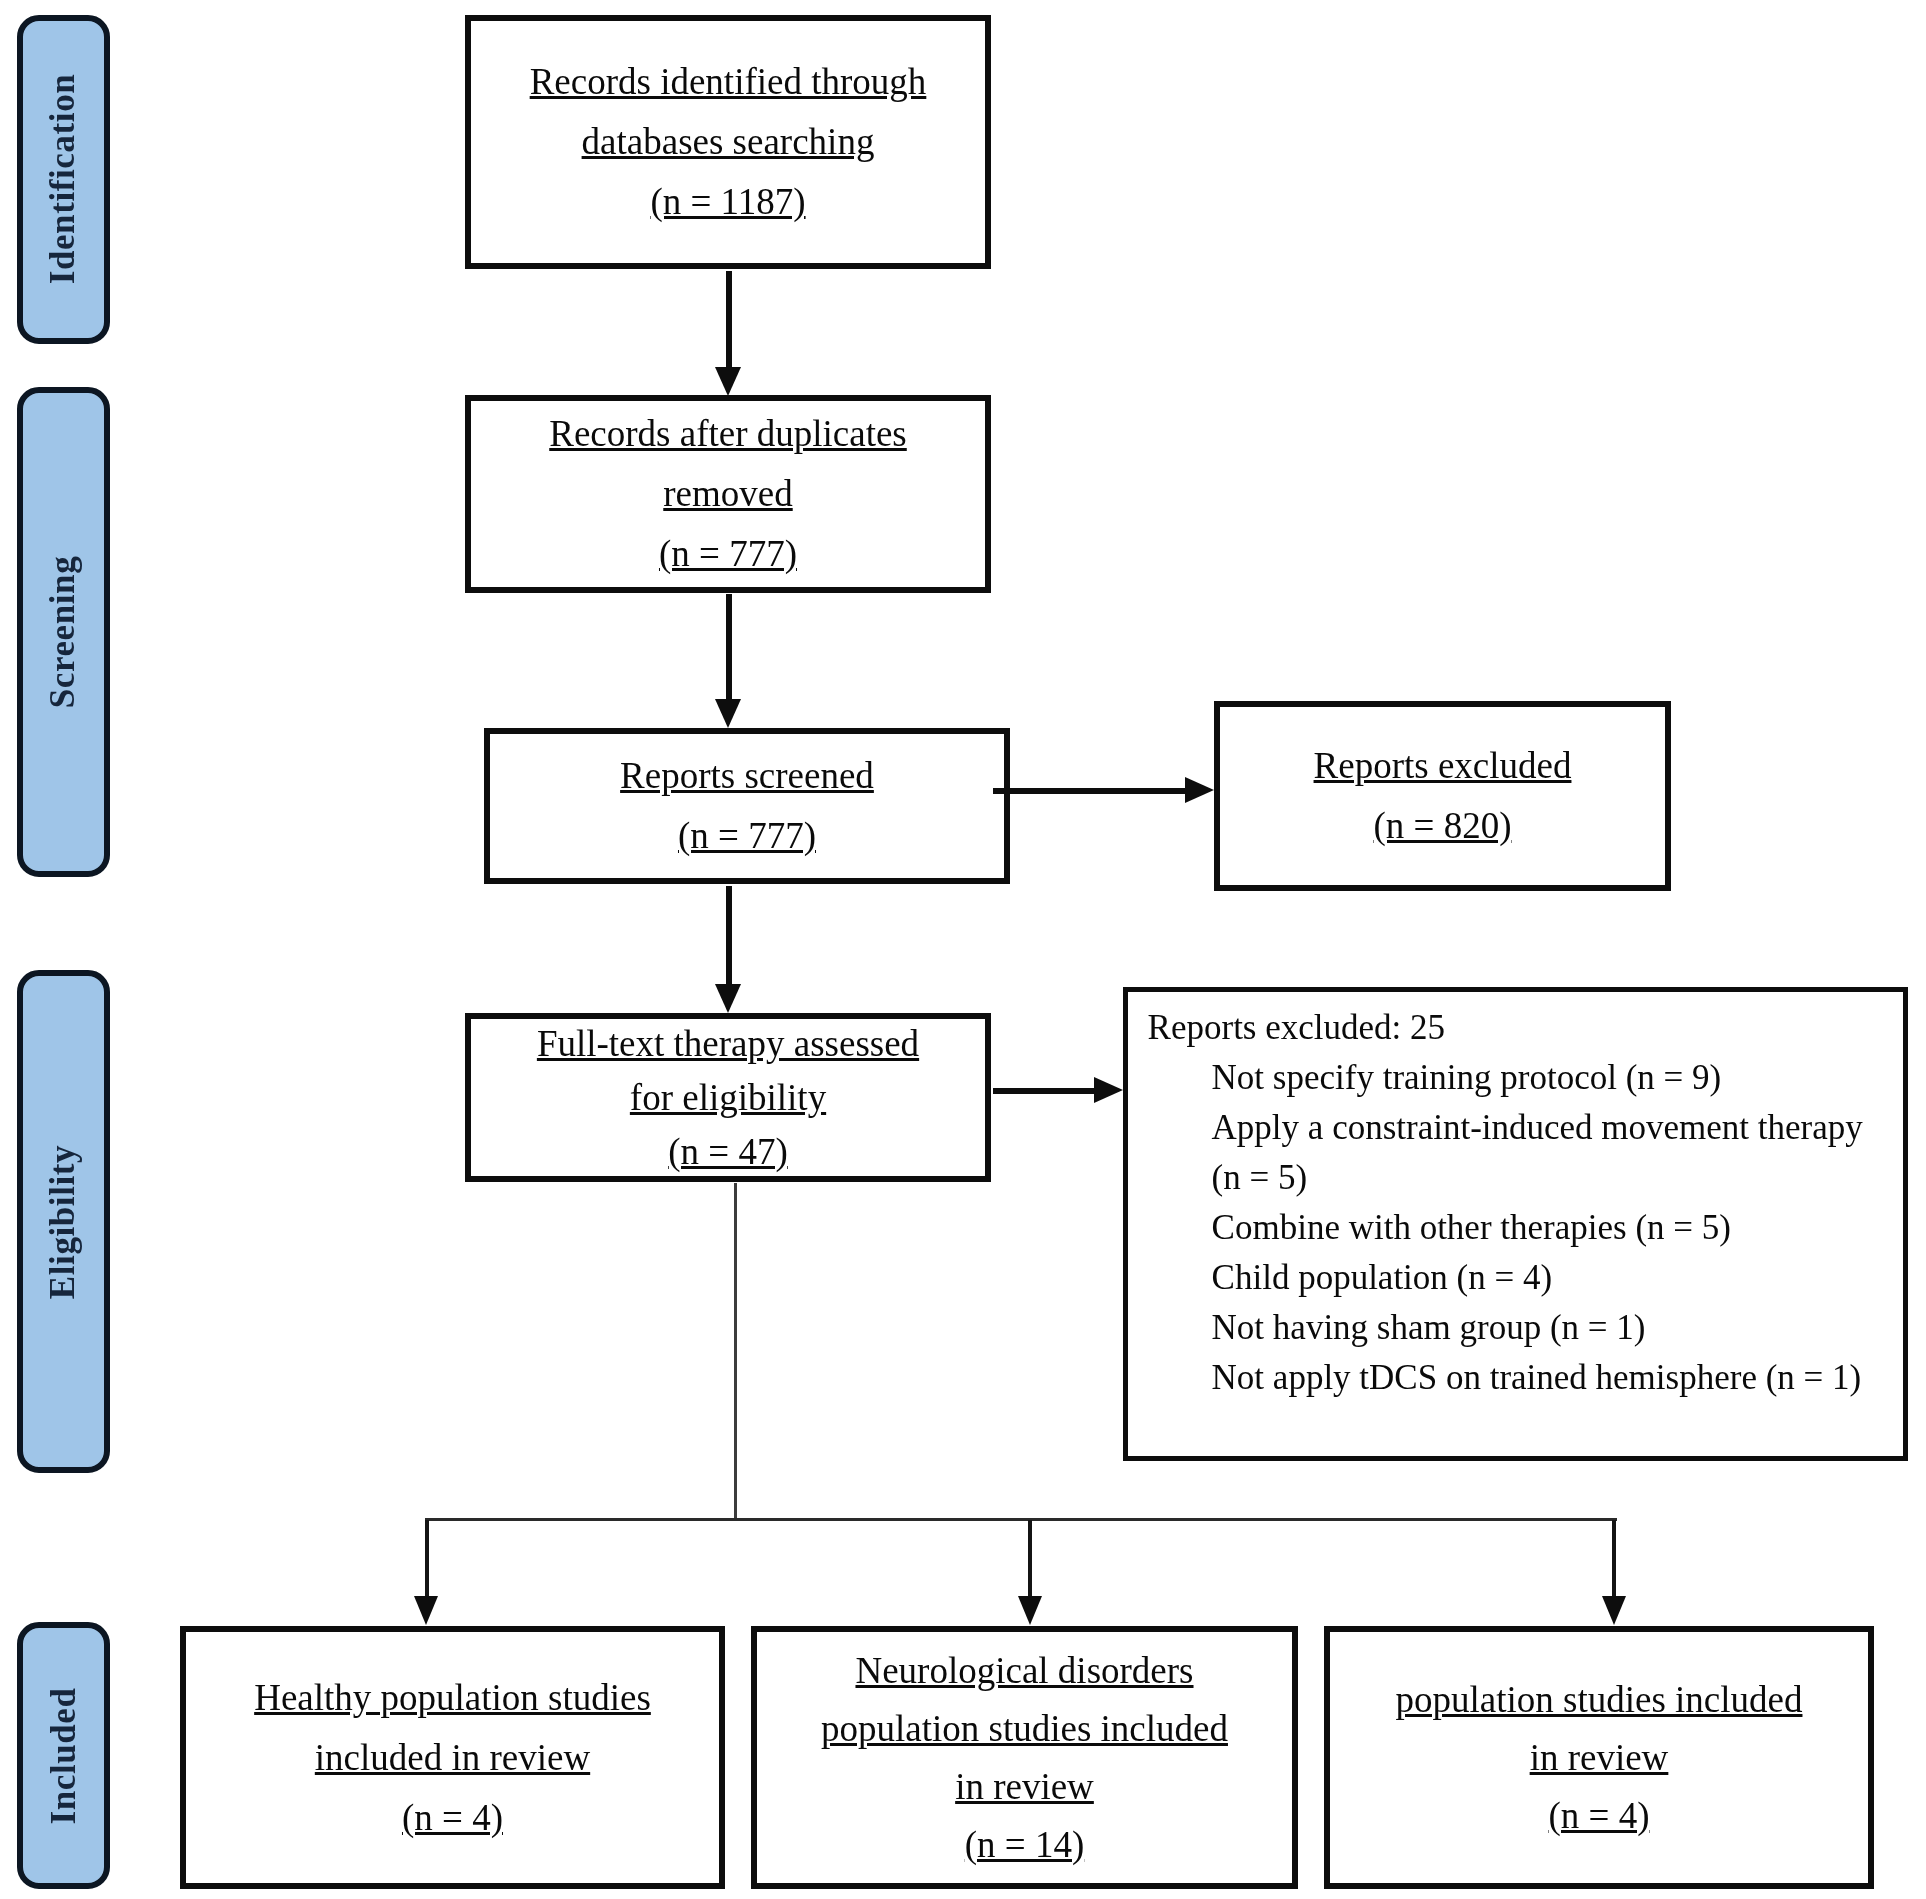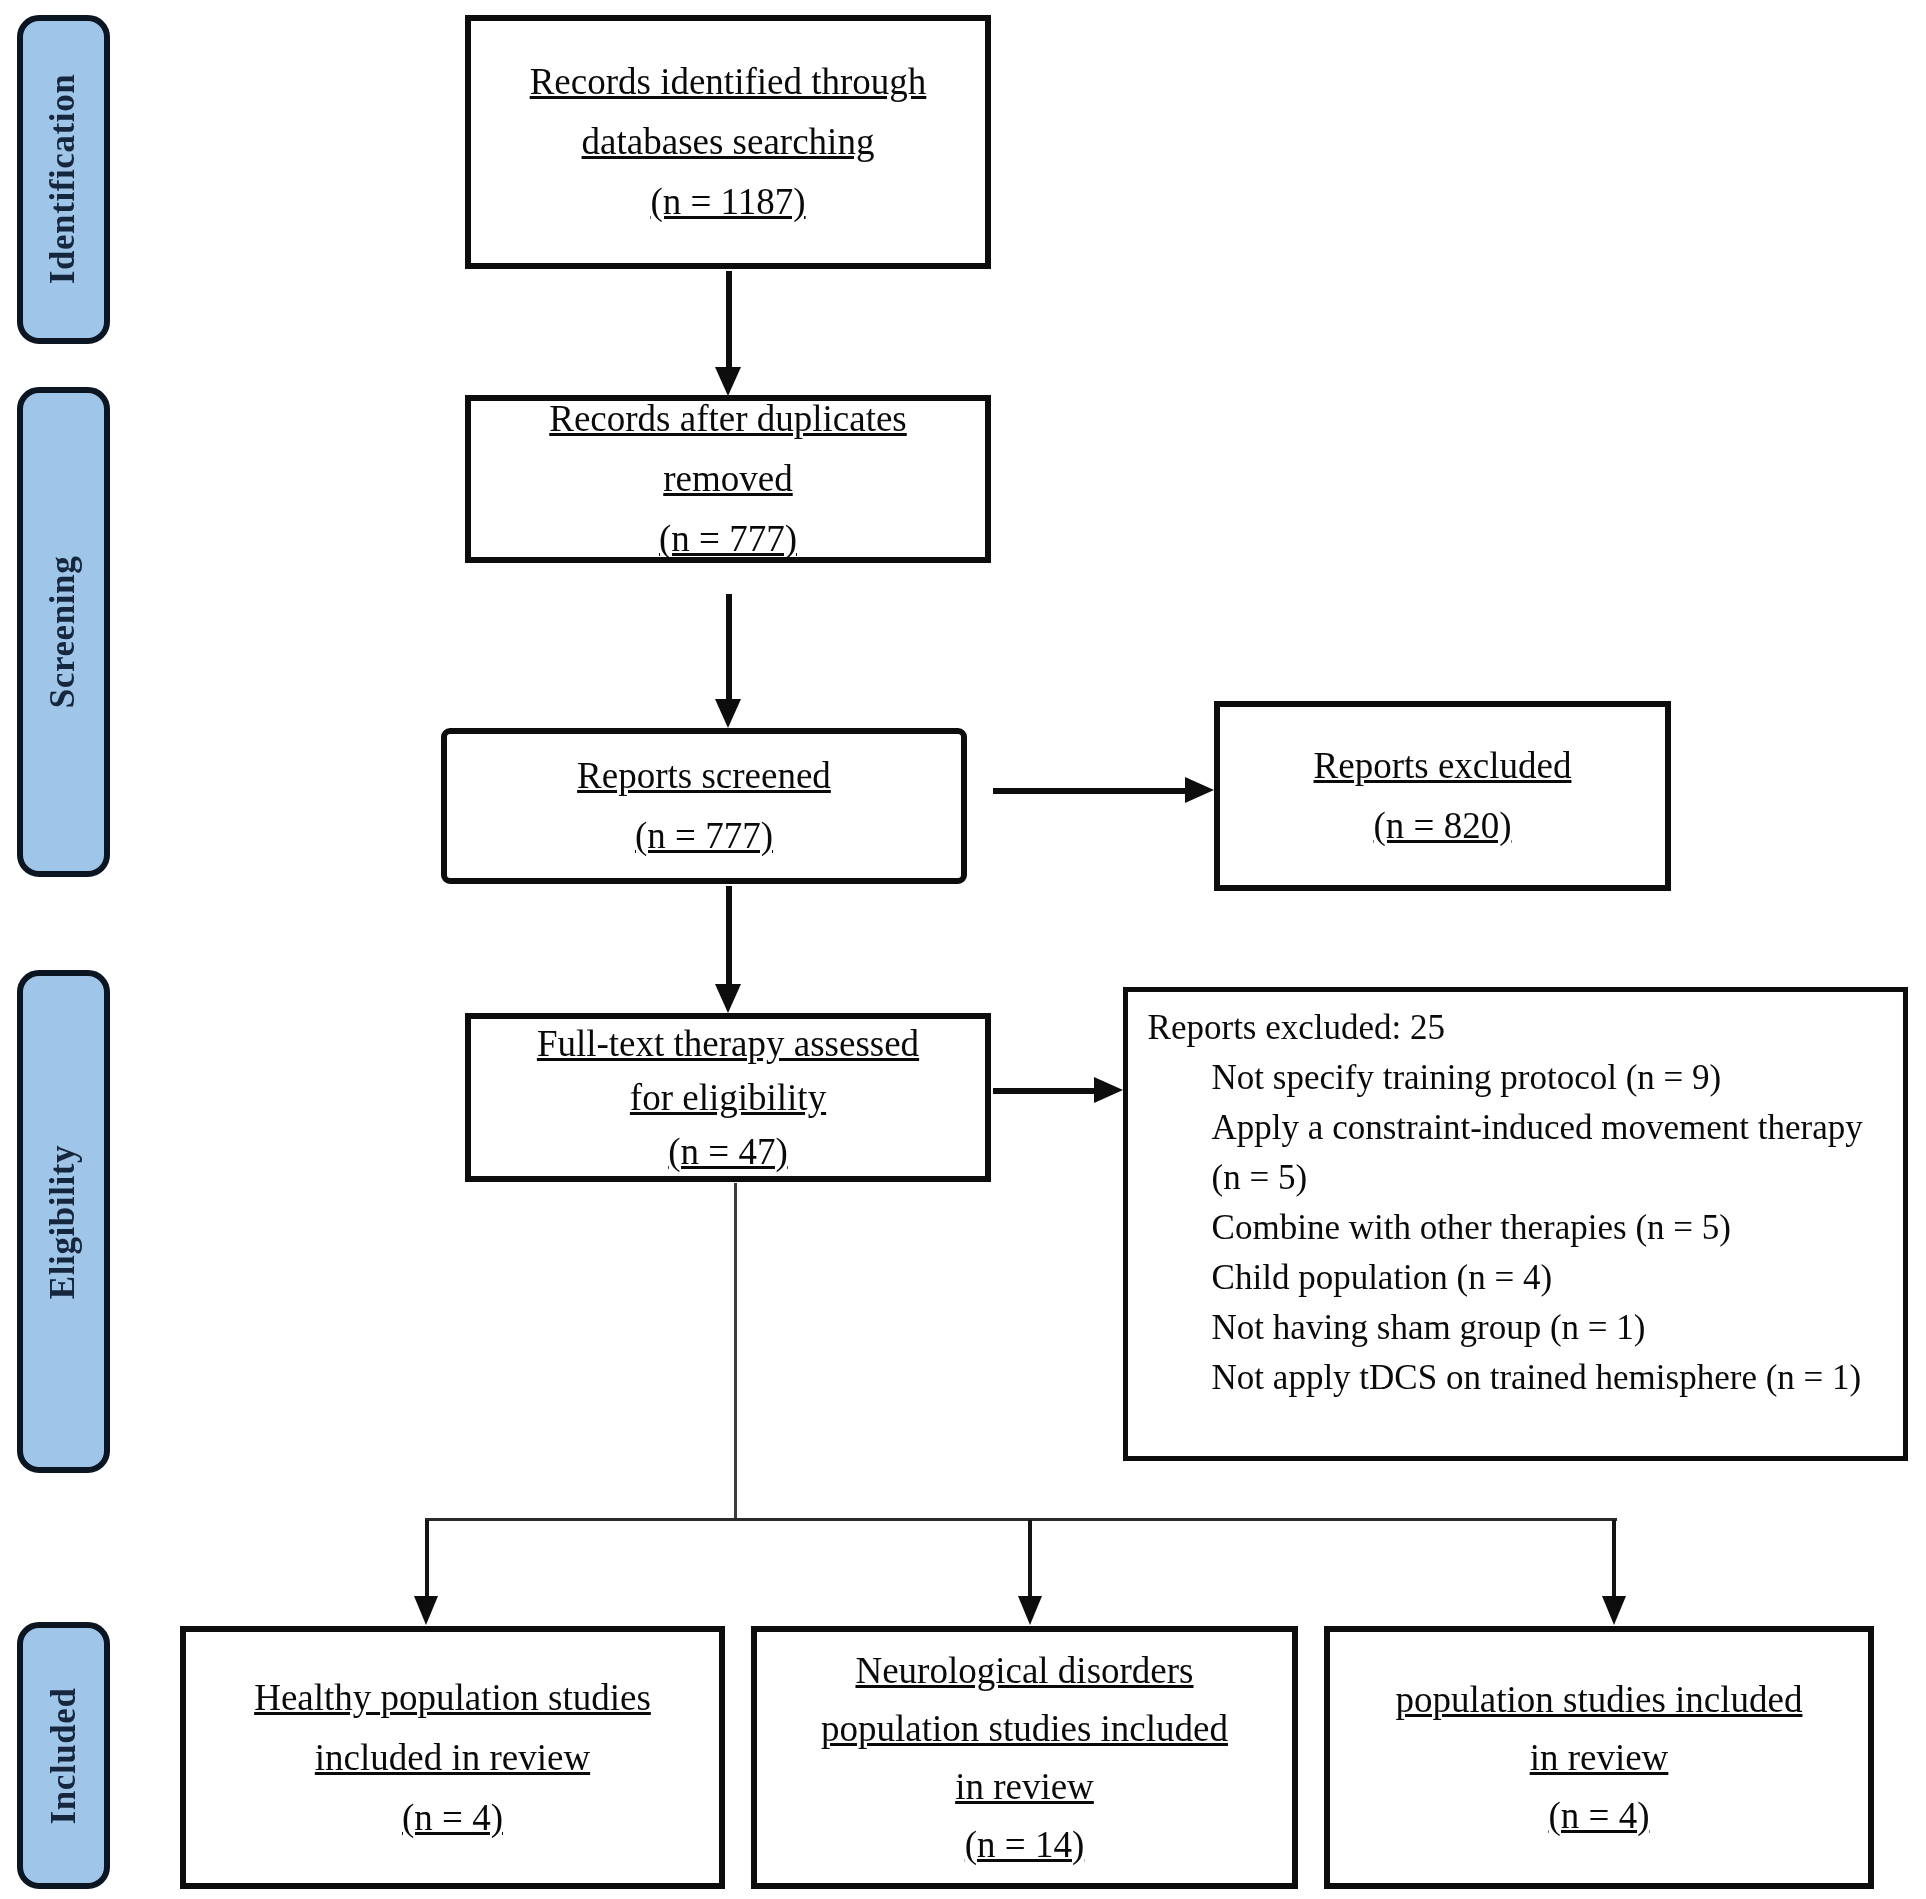--- a/index.html
+++ b/index.html
@@ -49,22 +49,22 @@
     flex-direction: column;
     justify-content: center;
     align-items: center;
     text-align: center;
     font-size: 37px;
     line-height: 60px;
     padding: 3.7px 8.6px;
     text-decoration: underline;
   }
   .box-identified  { left: 465px; top: 15.3px;   width: 526px; height: 254px; }
-  .box-duplicates  { left: 465px; top: 395px;  width: 526px; height: 168px; align-items: center; }
-  .box-screened    { left: 441px; top: 728px; width: 526px; height: 156px; border-radius: 9px; }
+  .box-duplicates  { left: 465px; top: 395px;  width: 526px; height: 198px; align-items: center; }
+  .box-screened    { left: 484px; top: 728px; width: 526px; height: 156px; }
   .box-fulltext    { left: 465px; top: 1013px; width: 526px; height: 169px; line-height: 54px; }
   .box-excluded-screen { left: 1214px; top: 701px; width: 457px; height: 190px; }
   .box-included-a  { left: 180px;  top: 1626px; width: 545px; height: 263px; }
   .box-included-b  { left: 751px; top: 1626px; width: 547px; height: 263px; line-height: 58px; }
   .box-included-c  { left: 1324px; top: 1626px; width: 550px; height: 263px; line-height: 58px; }
 
   
   .box-excluded-full {
     position: absolute;
     left: 1123px; top: 987px; width: 785px; height: 474px;

